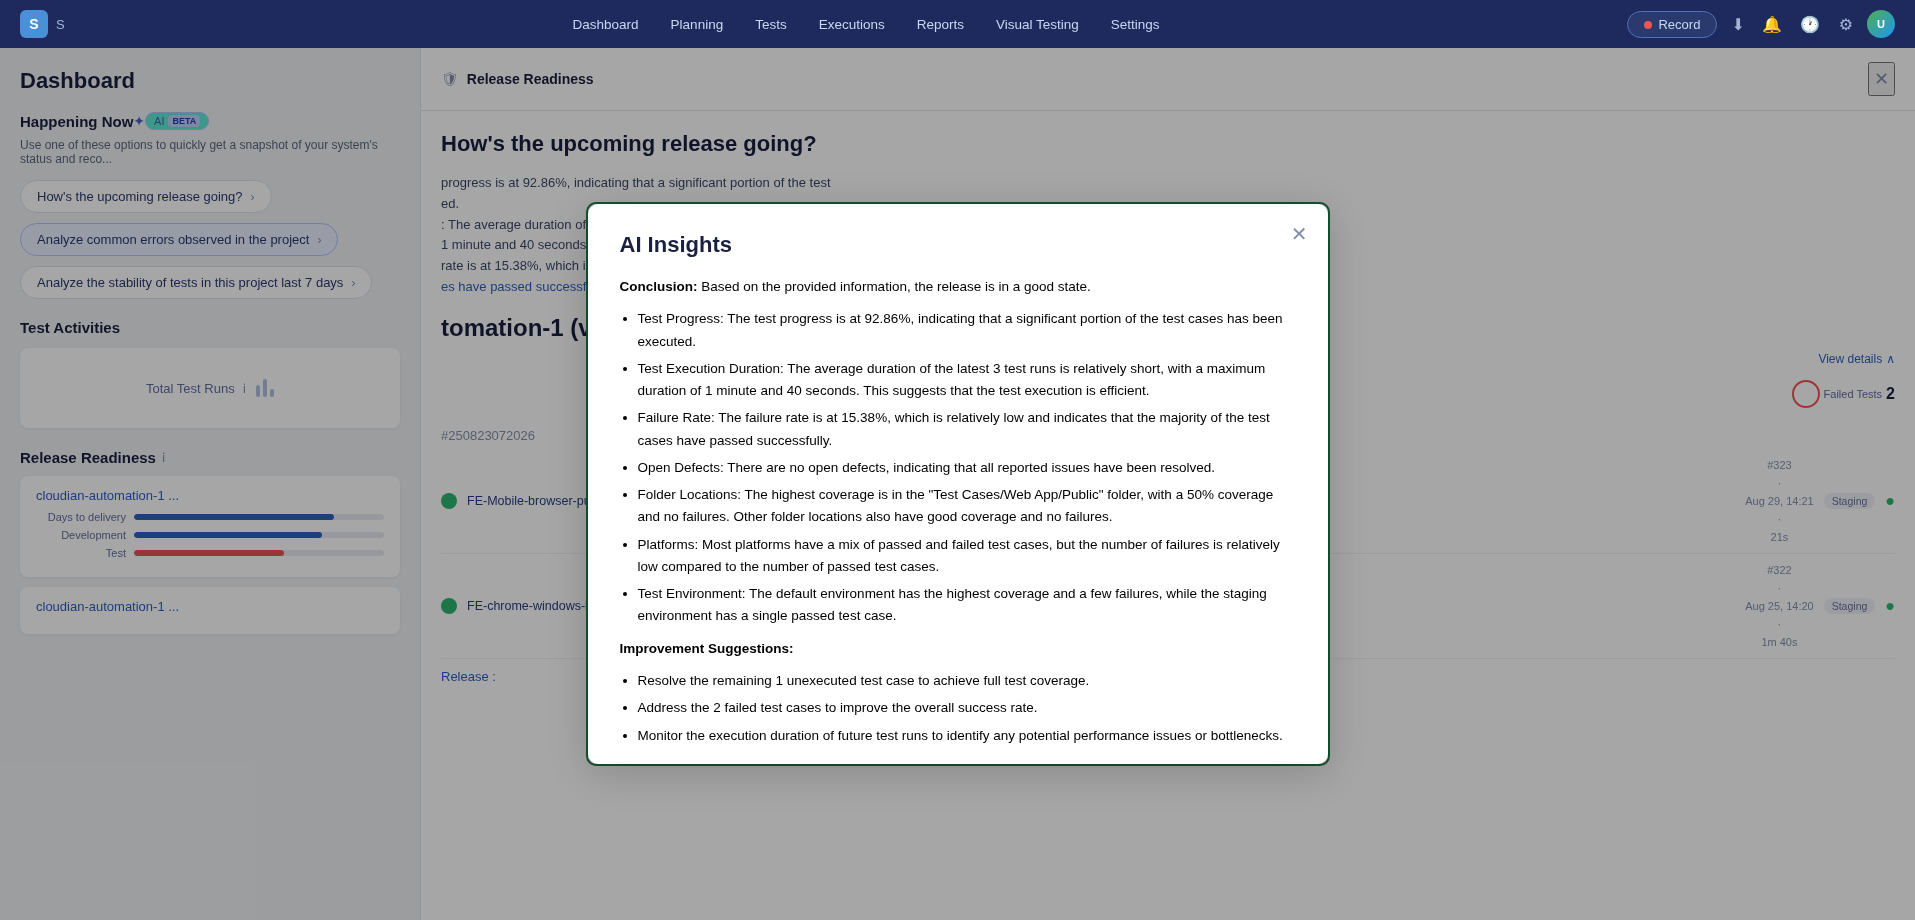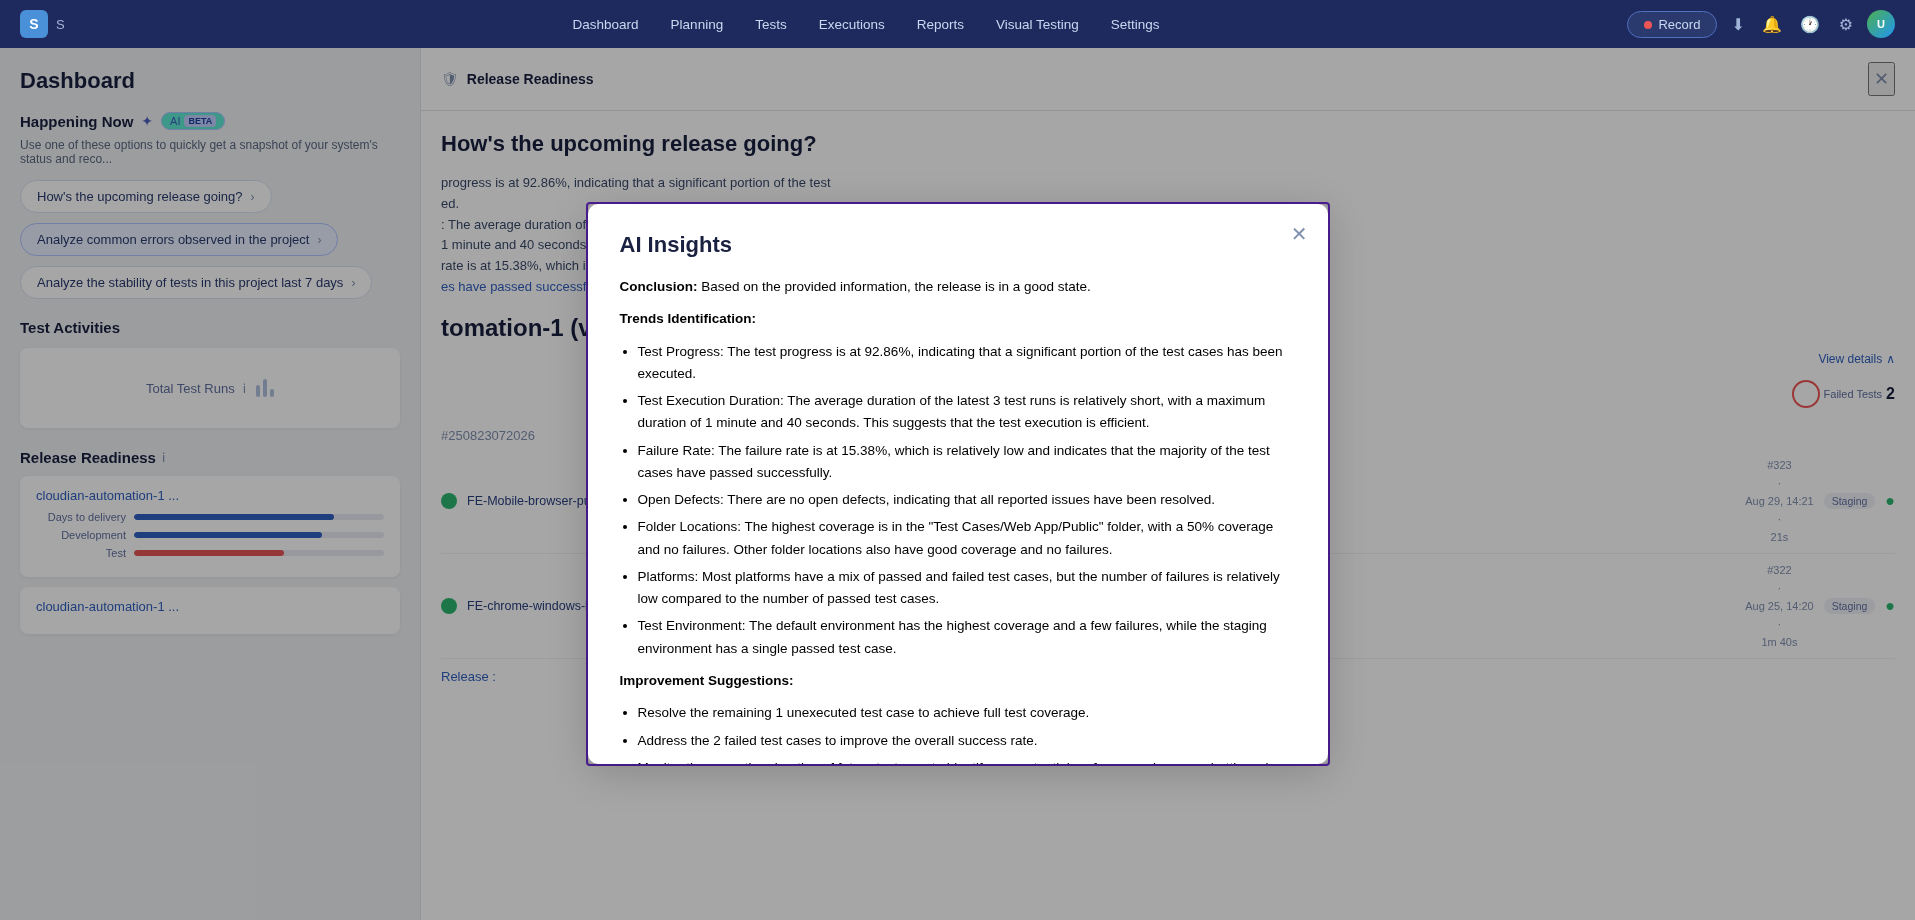--- a/index.html
+++ b/index.html
@@ -75,21 +75,21 @@
     .left-panel {
       flex: 0 0 420px;
       padding: 20px;
       overflow-y: auto;
       background: #f0f2f5;
     }
     .dashboard-title {
       font-size: 22px; font-weight: 600; color: #1a2040; margin-bottom: 18px;
     }
     .happening-now-header {
-      display: flex; align-items: center; gap: 8px; margin-bottom: 8px;
+      display: flex; align-items: center; gap: 0; margin-bottom: 8px;
     }
     .happening-now-title { font-size: 15px; font-weight: 600; color: #1a2040; }
     .ai-badge {
       display: flex; align-items: center; gap: 4px;
       background: #5eead4; border: 1px solid #b0c4ff;
       border-radius: 12px; padding: 2px 8px; font-size: 11px; color: #4060c0;
     }
     .beta-tag {
       background: #c0d0ff; color: #2040a0; font-size: 9px;
       border-radius: 4px; padding: 1px 4px; font-weight: 600;
@@ -216,22 +216,22 @@
     }
     .modal-body { font-size: 13.5px; color: #000000; line-height: 1.65; }
     .modal-body p { margin-bottom: 10px; }
     .modal-body strong { font-weight: 700; }
     .modal-body ul { padding-left: 18px; margin-bottom: 10px; }
     .modal-body ul li { margin-bottom: 5px; }
     .modal-section-title { font-weight: 700; font-size: 13.5px; margin-bottom: 6px; }
 
     
     .modal-container {
-      border: 2px solid #4c1d95;
-      border-radius: 4px;
+      border: 2px solid #14532d;
+      border-radius: 10px;
     }
 
     .scrollbar-visible::-webkit-scrollbar { width: 4px; }
     .scrollbar-visible::-webkit-scrollbar-thumb { background: #c0c8d8; border-radius: 2px; }
   </style>
 </head>
 <body>
 
 <nav class="topnav">
   <div class="topnav-logo">
@@ -406,21 +406,20 @@
   <div class="modal-overlay">
     <div class="modal-container">
       <div class="modal scrollbar-visible">
         <h2 class="modal-title">AI Insights</h2>
         <button class="modal-close">✕</button>
         <div class="modal-body">
           <p>
             <strong>Conclusion:</strong>
             <span>Based on the provided information, the release is in a good state.</span>
           </p>
-          <p class="modal-section-title">Trends Identification:</p>
           <ul>
             <li>Test Progress: The test progress is at 92.86%, indicating that a significant portion of the test cases has been executed.</li>
             <li>Test Execution Duration: The average duration of the latest 3 test runs is relatively short, with a maximum duration of 1 minute and 40 seconds. This suggests that the test execution is efficient.</li>
             <li>Failure Rate: The failure rate is at 15.38%, which is relatively low and indicates that the majority of the test cases have passed successfully.</li>
             <li>Open Defects: There are no open defects, indicating that all reported issues have been resolved.</li>
             <li>Folder Locations: The highest coverage is in the "Test Cases/Web App/Public" folder, with a 50% coverage and no failures. Other folder locations also have good coverage and no failures.</li>
             <li>Platforms: Most platforms have a mix of passed and failed test cases, but the number of failures is relatively low compared to the number of passed test cases.</li>
             <li>Test Environment: The default environment has the highest coverage and a few failures, while the staging environment has a single passed test case.</li>
           </ul>
           <p class="modal-section-title">Improvement Suggestions:</p>

